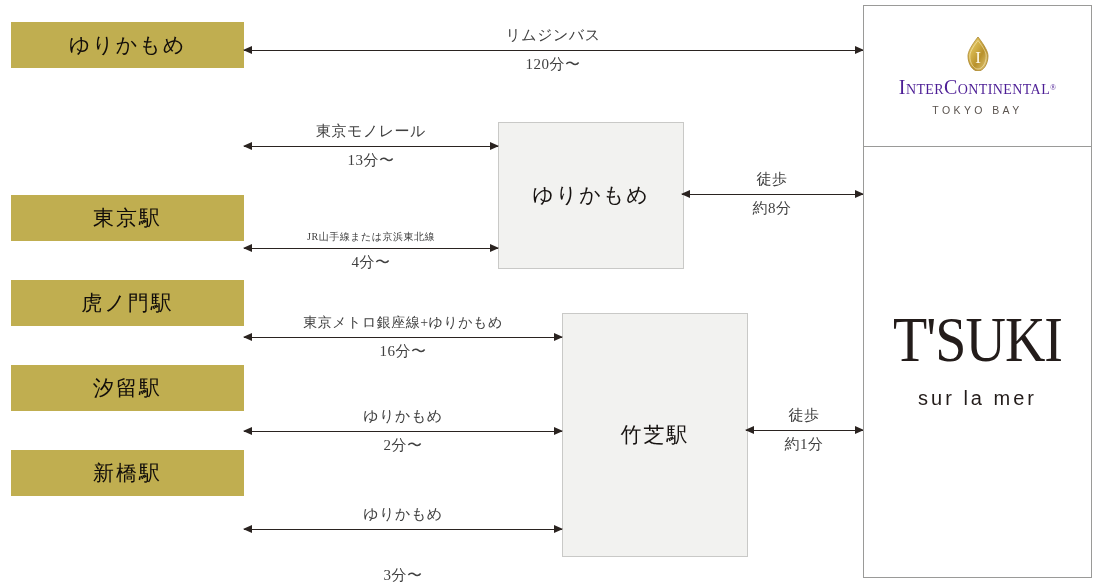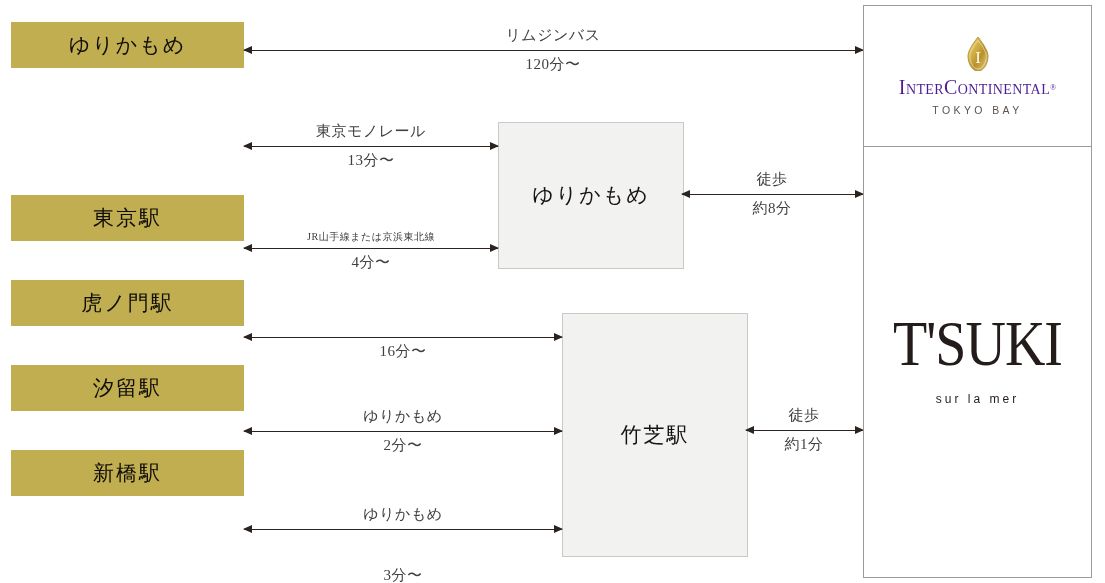--- a/index.html
+++ b/index.html
@@ -42,21 +42,21 @@
   .ic-word{font-size:20px;letter-spacing:0.4px;color:#4c1d95;
            font-family:"Liberation Serif","DejaVu Serif",serif;
            font-variant:small-caps;line-height:1;white-space:nowrap;}
   .ic-word .reg{font-size:8px;vertical-align:0.45em;letter-spacing:0;}
   .ic-sub{margin-top:7px;font-size:10.5px;letter-spacing:3.4px;color:#5a534e;
           font-family:"Liberation Sans","DejaVu Sans",sans-serif;white-space:nowrap;}
 
   .ts-word{font-size:56px;letter-spacing:-1px;color:#231c1a;line-height:0.95;
            font-family:"Liberation Serif","DejaVu Serif",serif;
            font-weight:400;white-space:nowrap;transform:scaleY(1.12);}
-  .ts-sub{margin-top:20px;font-size:12px;letter-spacing:3px;color:#231c1a;
+  .ts-sub{margin-top:20px;font-size:20px;letter-spacing:3px;color:#231c1a;
           font-family:"Liberation Sans","DejaVu Sans",sans-serif;white-space:nowrap;}
 </style>
 </head>
 <body>
 
 <div id="stage">
 
   <div class="goldbox" style="top:22px">
     <span class="lbl">ゆりかもめ</span>
   </div>
@@ -86,20 +86,21 @@
 
   <div class="arrow" style="left:244px;top:146px;width:254px"></div>
   <div class="alab top" style="left:371px;top:140px">東京モノレール</div>
   <div class="alab bot" style="left:371px;top:152px">13分〜</div>
 
   <div class="arrow" style="left:244px;top:248px;width:254px"></div>
   <div class="alab top" style="left:371px;top:242px;font-size:10px">JR山手線または京浜東北線</div>
   <div class="alab bot" style="left:371px;top:254px">4分〜</div>
 
   <div class="arrow" style="left:244px;top:337px;width:318px"></div>
+  <div class="alab top" style="left:403px;top:331px;font-size:14px">東京メトロ銀座線+ゆりかもめ</div>
   <div class="alab bot" style="left:403px;top:343px">16分〜</div>
 
   <div class="arrow" style="left:244px;top:431px;width:318px"></div>
   <div class="alab top" style="left:403px;top:425px">ゆりかもめ</div>
   <div class="alab bot" style="left:403px;top:437px">2分〜</div>
 
   <div class="arrow" style="left:244px;top:529px;width:318px"></div>
   <div class="alab top" style="left:403px;top:523px">ゆりかもめ</div>
   <div class="alab bot" style="left:403px;top:567px">3分〜</div>
 

